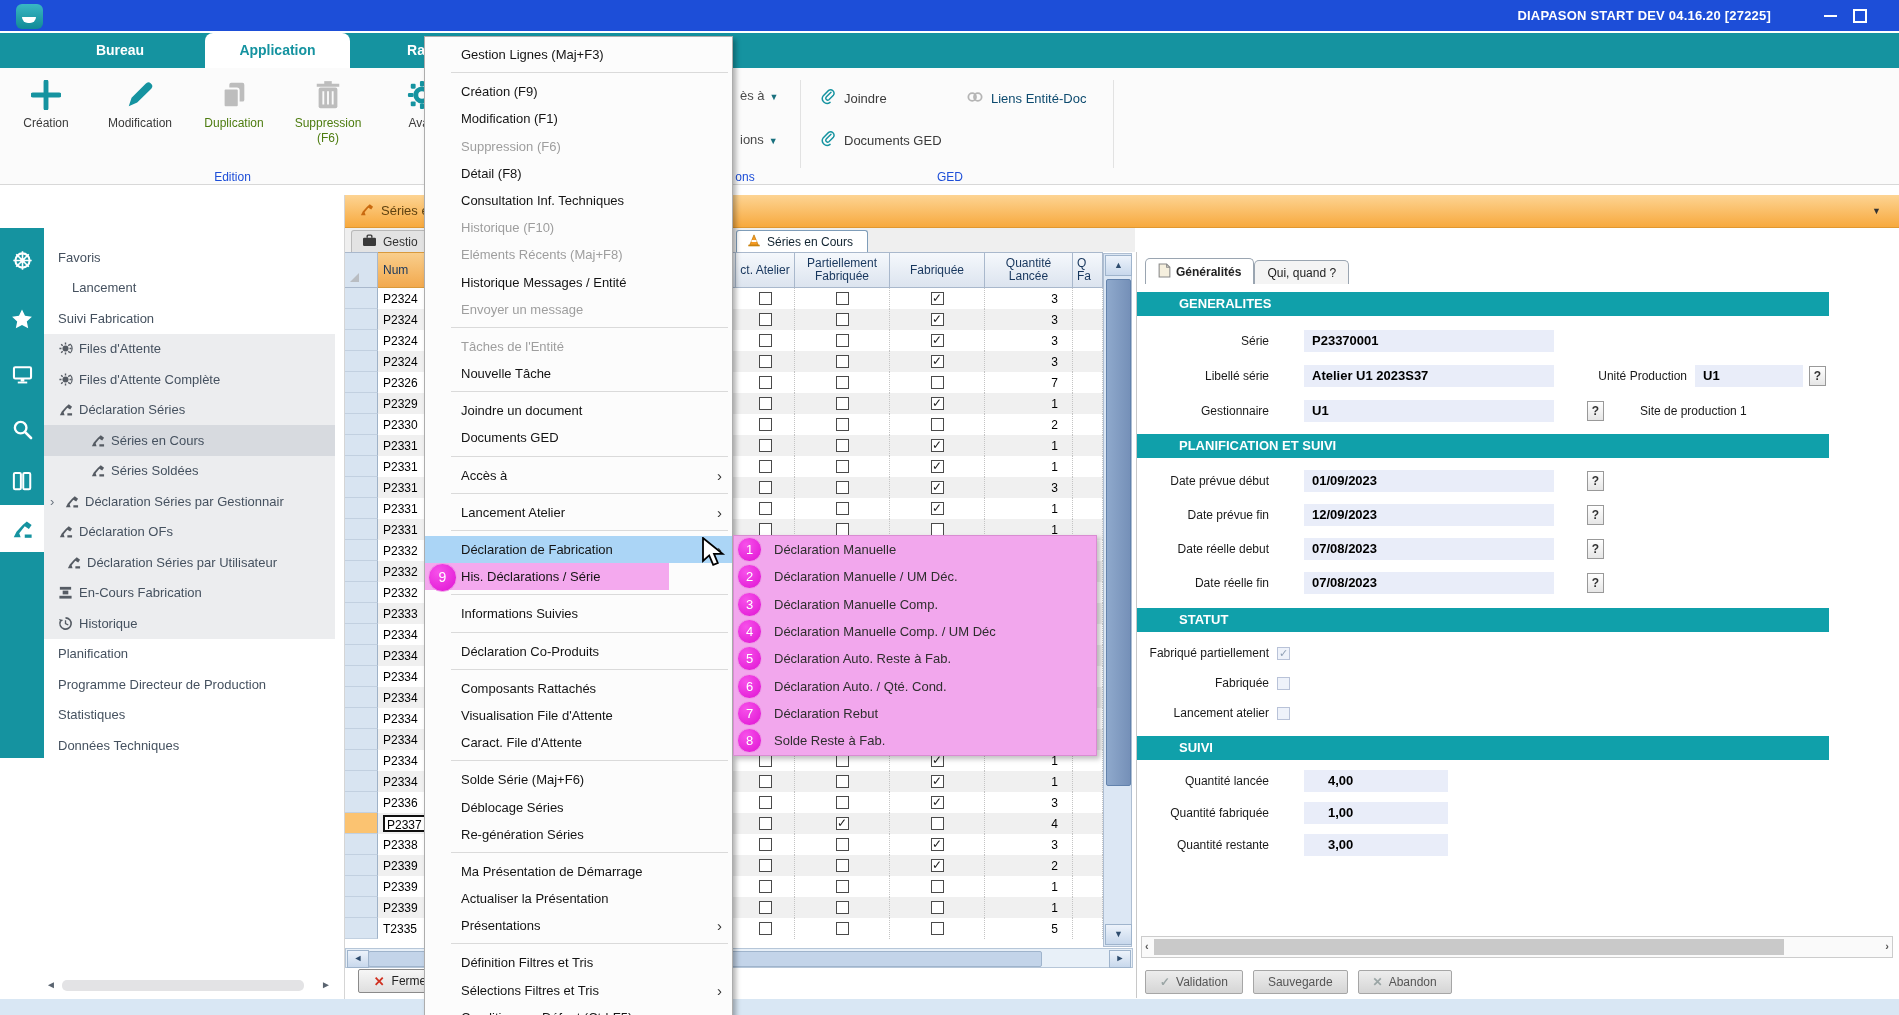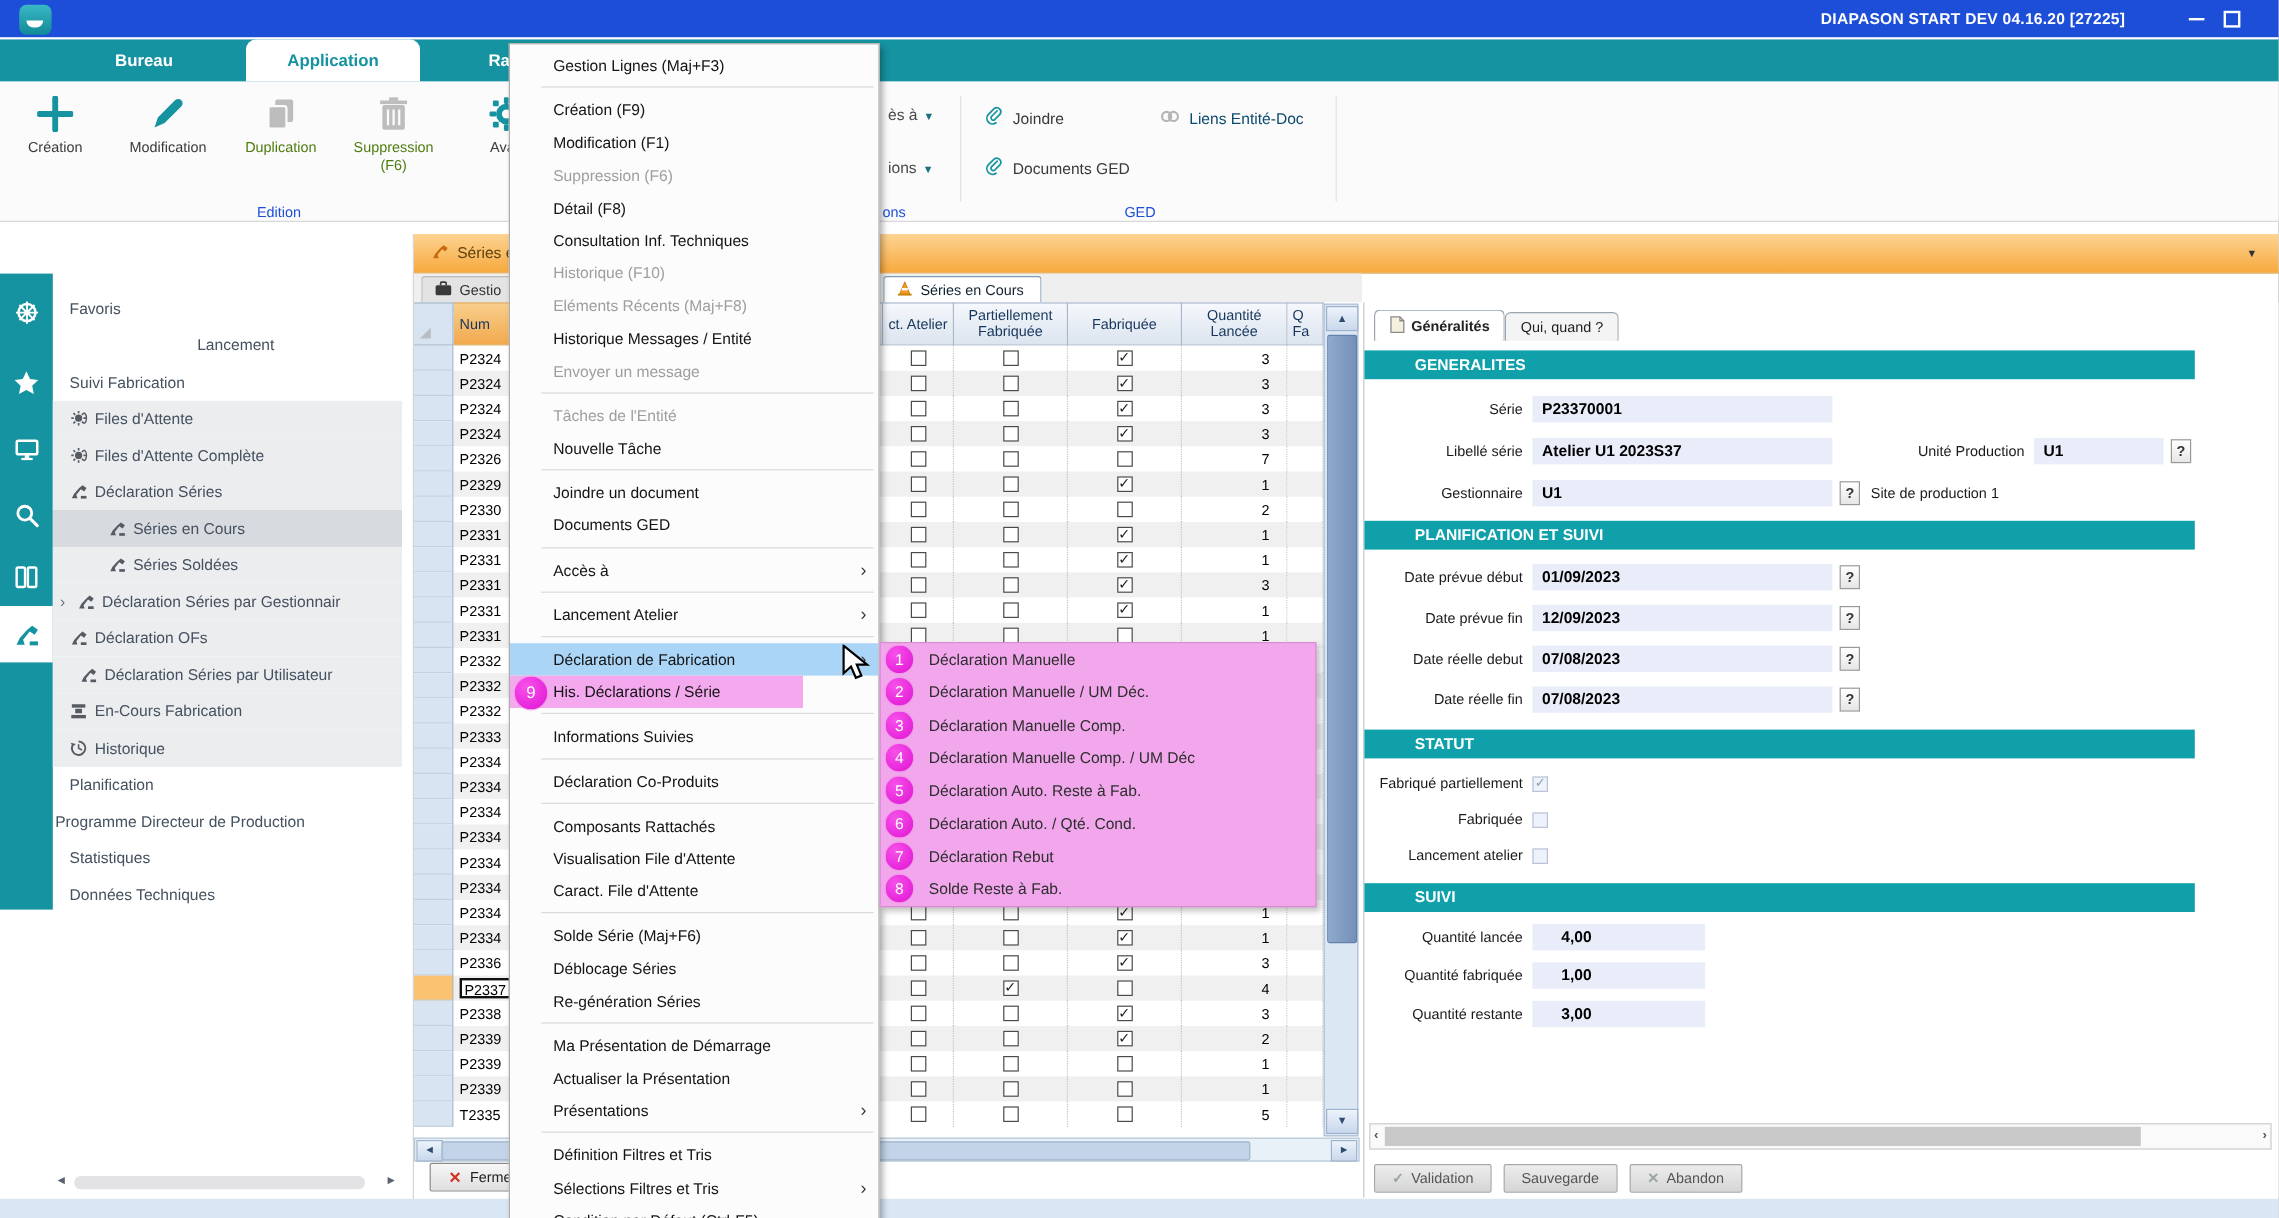--- a/index.html
+++ b/index.html
@@ -84,21 +84,21 @@
   #hthumb{position:absolute;left:22px;top:2px;width:672px;height:14px;background:#C3D4E9;border:1px solid #9FB4CC;border-radius:2px;}
   
   #fermer{left:358px;top:969px;width:88px;height:24px;background:linear-gradient(#F6F6F6,#DFDFDF);border:1px solid #8A8A8A;border-radius:2px;display:flex;align-items:center;justify-content:center;gap:7px;font-size:12px;color:#222;box-sizing:border-box;}
   #fermer .rx{color:#D03020;font-weight:bold;font-size:13px;}
   
   #panel{left:1136px;top:252px;width:763px;height:746px;background:#FFF;border-left:1px solid #C8C8C8;box-sizing:border-box;}
   #panel-tabs{margin:6px 0 0 8px;height:26px;display:flex;align-items:flex-end;}
   .ptab{height:24px;display:flex;align-items:center;gap:5px;padding:0 12px;font-size:12px;color:#222;border:1px solid #9AA5B1;border-bottom:none;border-radius:5px 5px 0 0;background:#F4F4F4;box-sizing:border-box;}
   .ptab.active{background:#FFF;font-weight:bold;height:26px;}
   .tealbar{height:24px;line-height:24px;background:#10A0AA;color:#FFF;font-weight:bold;font-size:13px;padding-left:42px;margin-right:70px;}
-  .frow{display:flex;align-items:center;position:relative;height:22px;}
+  .frow{display:flex;align-items:center;position:relative;height:22px;gap:27px;}
   .flabel{width:132px;text-align:right;margin-right:8px;font-size:12px;color:#1A1A1A;flex:0 0 132px;white-space:nowrap;}
   .finput{width:250px;height:22px;background:#E9EDF9;font-weight:bold;font-size:13px;line-height:22px;padding-left:8px;color:#000;box-sizing:border-box;white-space:nowrap;}
   .qmark{width:17px;height:20px;border:1px solid #999;background:linear-gradient(#FFF,#E6E6E6);text-align:center;font-size:12px;font-weight:bold;line-height:19px;color:#333;margin-left:6px;box-sizing:border-box;}
   .suffix{font-size:12px;color:#1A1A1A;margin-left:9px;white-space:nowrap;}
   .ugroup{position:absolute;left:438px;display:flex;align-items:center;}
   .ulabel{width:112px;text-align:right;margin-right:8px;font-size:12px;color:#1A1A1A;}
   .uinput{width:100px;height:22px;background:#E9EDF9;font-weight:bold;font-size:13px;line-height:22px;padding-left:8px;color:#000;}
   .crow{display:flex;align-items:center;height:18px;}
   .pcb{width:13px;height:13px;border:1px solid #B8C2D8;background:#EEF2FA;box-sizing:border-box;line-height:11px;font-size:11px;text-align:center;color:#90A0B5;}
   .sinput{width:120px;height:22px;background:#E9EDF9;font-weight:bold;font-size:13px;line-height:22px;padding-left:24px;color:#000;}
@@ -272,21 +272,21 @@
         <svg width="22" height="22" viewBox="0 0 16 16">
           <path d="M2 14 L7 14 L6 11 L10 6 L13 8 L15 5 L11.5 2.5 L8.5 5 L4 10 Z" fill="#1593A0"></path>
           <rect x="10" y="12" width="5" height="2.4" fill="#1593A0"></rect>
         </svg>
       </div>
     </div>
   <div class="abs" id="sb-items">
       <div class="sb-item" style="padding-left: 14px;">
         <span>Favoris</span>
       </div>
-      <div class="sb-item" style="padding-left: 14px; justify-content: center;">
+      <div class="sb-item" style="padding-left: 28px;">
         <span>Lancement</span>
       </div>
       <div class="sb-item" style="padding-left: 14px;">
         <span>Suivi Fabrication</span>
       </div>
       <div class="sb-item sec" style="padding-left: 14px;">
         <span class="sb-ic"><svg width="15" height="15" viewBox="0 0 16 16">
             <circle cx="8" cy="8" r="3.2" fill="#555B63"></circle>
             <path d="M8 1.5v2.2M8 12.3v2.2M1.5 8h2.2M12.3 8h2.2M3.4 3.4l1.6 1.6M11 11l1.6 1.6M12.6 3.4L11 5M5 11l-1.6 1.6" stroke="#555B63" stroke-width="1.5"></path>
             <path d="M13 3a7 7 0 0 1 0 10" fill="none" stroke="#555B63" stroke-width="1.2"></path>
@@ -356,21 +356,21 @@
         <span class="sb-ic"><svg width="15" height="15" viewBox="0 0 16 16">
             <path d="M8 2 a6 6 0 1 1 -5.4 3.4" fill="none" stroke="#555B63" stroke-width="1.7"></path>
             <path d="M1 3.2 L2.8 6.4 L5.6 4.2 Z" fill="#555B63"></path>
             <path d="M8 4.5 V8 L11 9.6" fill="none" stroke="#555B63" stroke-width="1.4"></path>
           </svg></span>
         <span>Historique</span>
       </div>
       <div class="sb-item" style="padding-left: 14px;">
         <span>Planification</span>
       </div>
-      <div class="sb-item" style="padding-left: 2px;">
+      <div class="sb-item" style="padding-left: 14px;">
         <span>Programme Directeur de Production</span>
       </div>
       <div class="sb-item" style="padding-left: 14px;">
         <span>Statistiques</span>
       </div>
       <div class="sb-item" style="padding-left: 14px;">
         <span>Données Techniques</span>
       </div>
     </div>
   <div class="abs" id="sb-hscroll">

